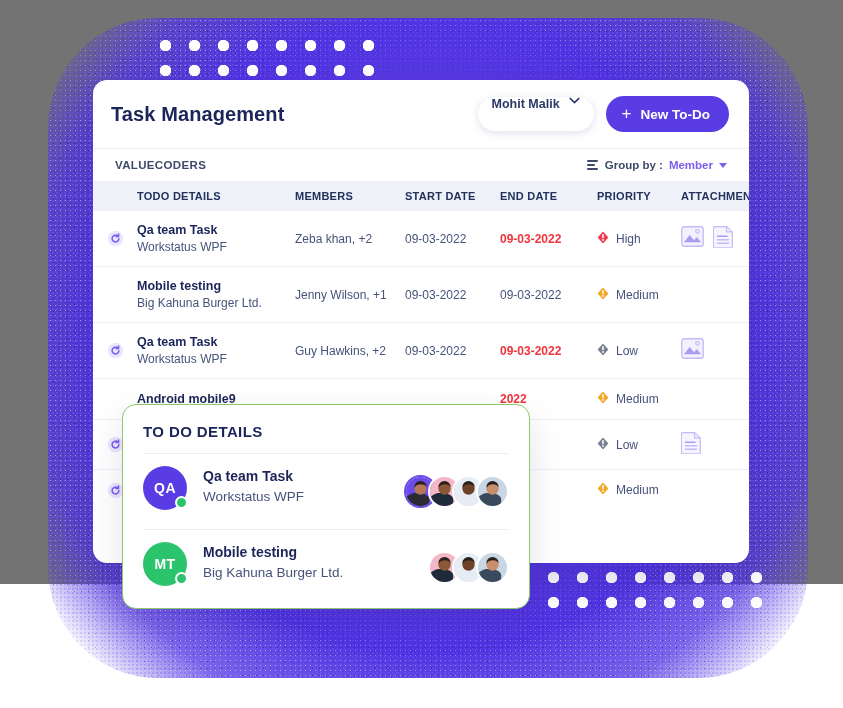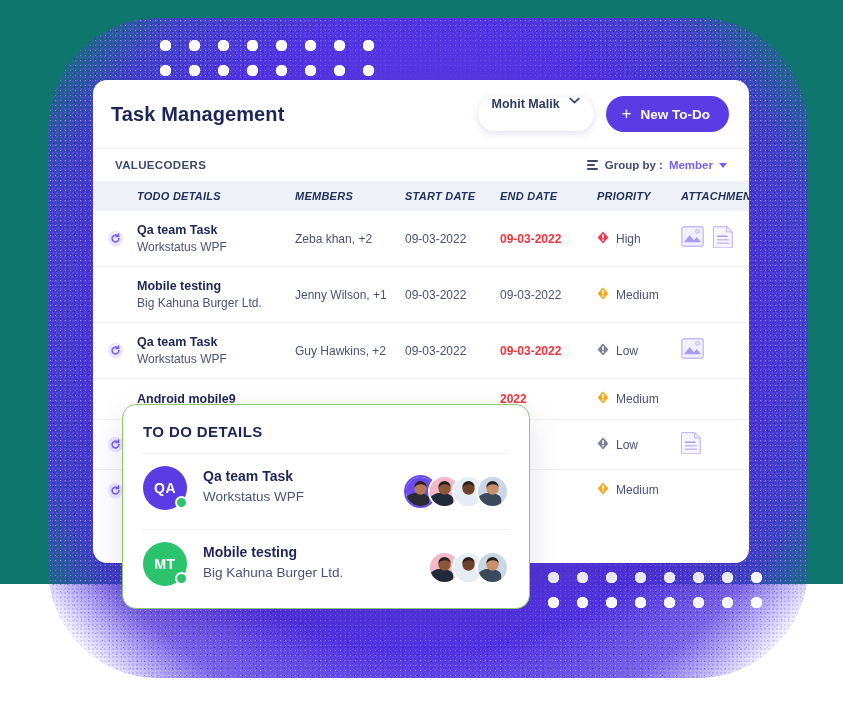--- a/index.html
+++ b/index.html
@@ -2,21 +2,21 @@
 <html><head>
 <meta charset="utf-8">
 <style>
   * { box-sizing: border-box; margin: 0; padding: 0; }
   html, body {
     width: 843px; height: 708px;
     font-family: "Liberation Sans", sans-serif;
     background: #ffffff;
     overflow: hidden;
   }
-  #stage { position: relative; width: 843px; height: 584px; background:#0f766e; }
+  #stage { position: relative; width: 843px; height: 584px; background:#737373; }
 
   
   .blob {
     position: absolute;
     left: 48px; top: 18px; width: 760px; height: 660px;
     border-radius: 110px;
     background:
       radial-gradient(circle at 50% 48%, #6b4be8 0%, #5a3ce4 42%, #4f32e0 62%, rgba(79,50,224,0.75) 78%, rgba(79,50,224,0.0) 92%);
     filter: blur(0.2px);
   }
@@ -94,21 +94,20 @@
   .filter-lines i:nth-child(1){ width:11px; }
   .filter-lines i:nth-child(2){ width:8px; }
   .filter-lines i:nth-child(3){ width:11px; }
 
   
   table.tbl { width:100%; border-collapse:collapse; table-layout: fixed; }
   thead th {
     background:#eef1f8; color:#22325c; font-size:11px; font-weight:700;
     letter-spacing:0.25px; text-align:left; padding: 9px 0; height:29px;
     white-space:nowrap;
-    font-style:italic;
   }
   .c-icon  { width: 32px; }
   .c-todo  { width: 170px; }
   .c-mem   { width: 110px; }
   .c-start { width: 95px; }
   .c-end   { width: 97px; }
   .c-prio  { width: 84px; }
   .c-att   { width: 100px; }
 
   thead th.h-todo { padding-left: 12px; }

